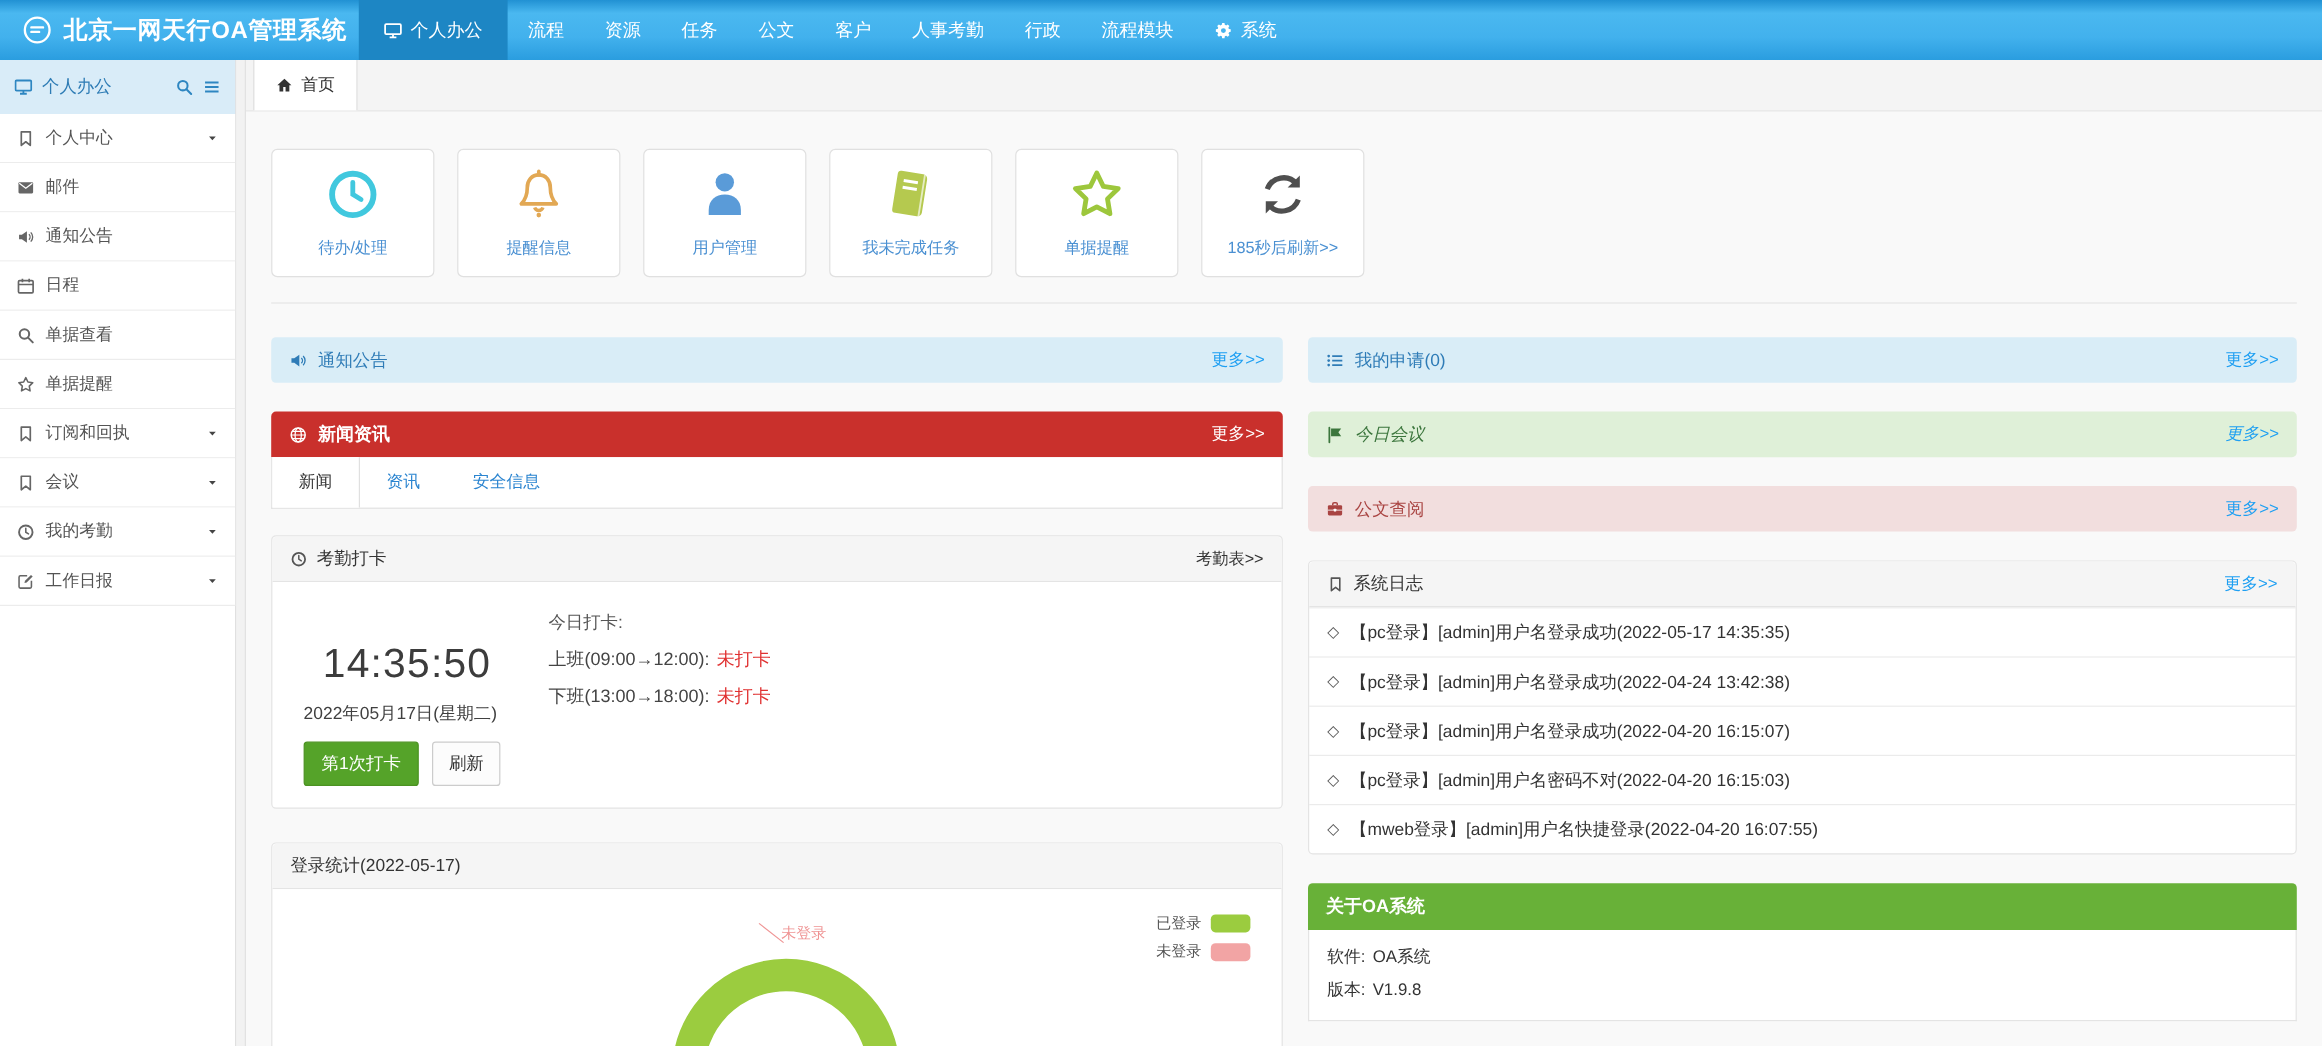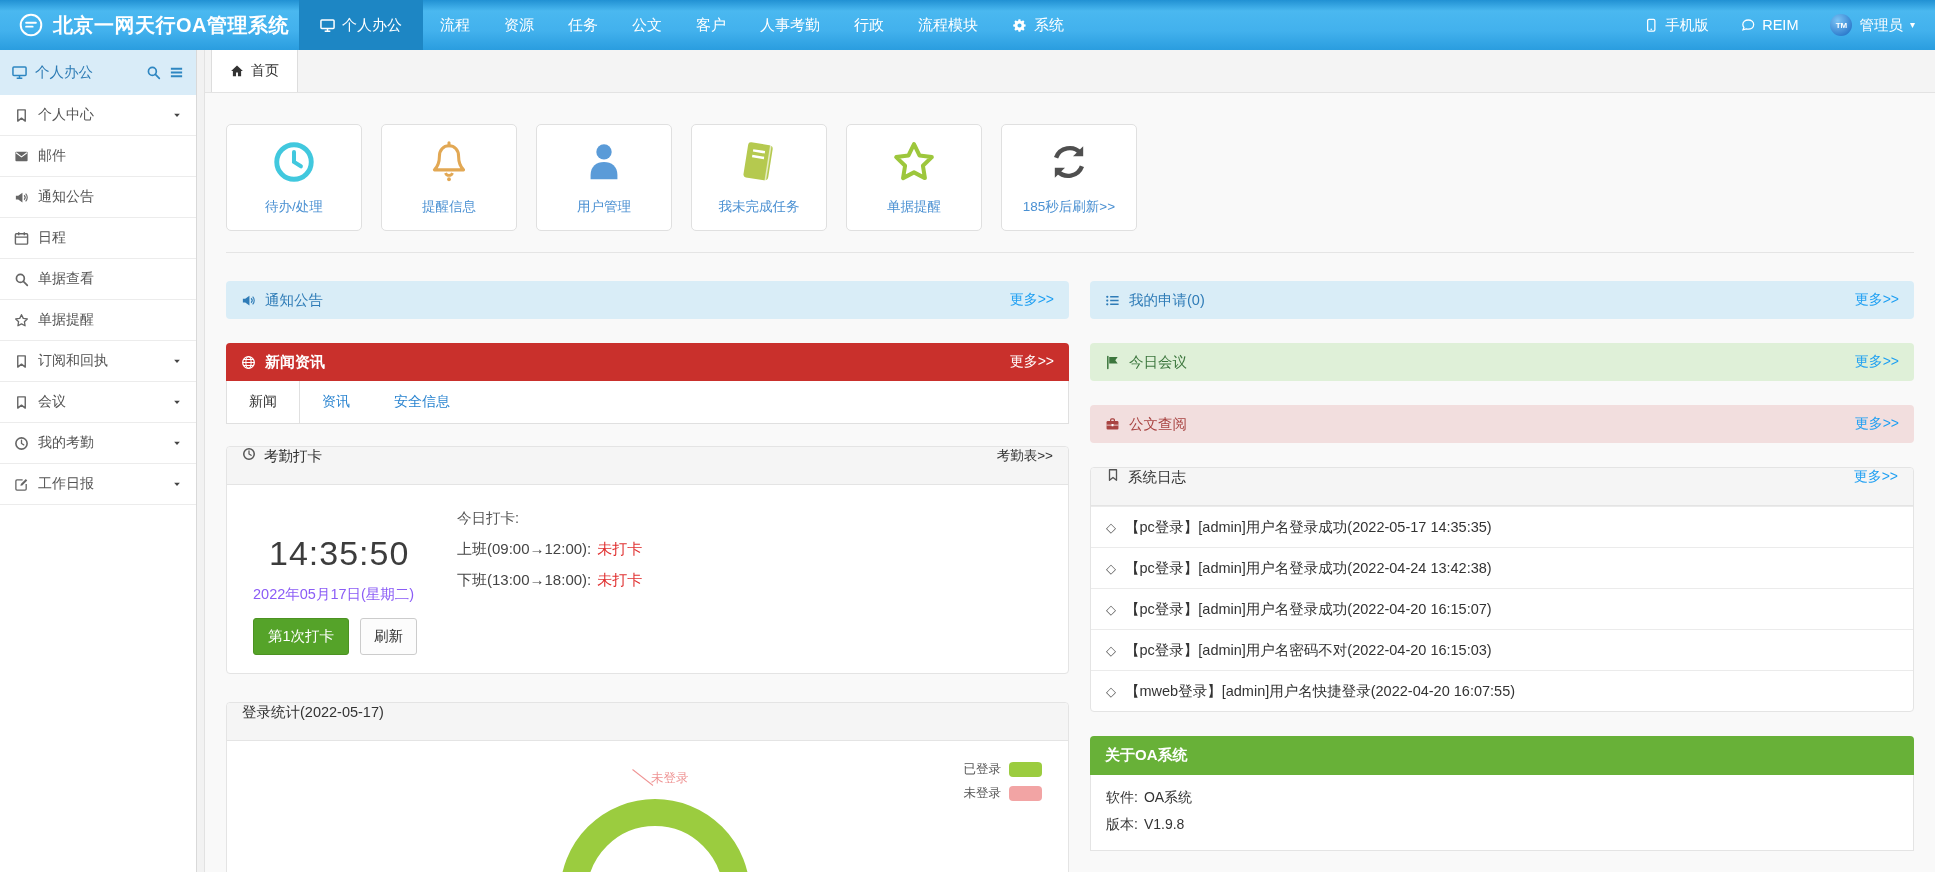--- a/index.html
+++ b/index.html
@@ -56,46 +56,46 @@
 
   
   .cols { display:flex; gap:21px; margin-top:28px; }
   .col-left { width:843px; }
   .col-right { width:824px; }
 
   .bar-panel { height:38px; border-radius:4px; display:flex; align-items:center; gap:9px;
     padding:0 15px; font-size:14.5px; margin-bottom:24px; }
   .bar-panel .icon { font-size:15px; }
   .bar-info   { background:#d9edf7; color:#2f7cb7; }
-  .bar-success{ background:#dff0d8; color:#3c763d; }
+  .bar-success{ background:#dff0d8; color:#3c763d;font-style:italic; }
   .bar-danger { background:#f2dede; color:#a94442; }
   .more-link { margin-left:auto; color:#1e9ff2; font-size:14px; cursor:pointer; white-space:nowrap; }
 
   .news-panel { margin-bottom:22px; }
   .news-header { height:38px; background:#c9302c; border-radius:4px 4px 0 0; display:flex;
     align-items:center; gap:9px; padding:0 15px; color:#fff; font-size:15px; font-weight:bold; }
   .news-header .icon { font-size:15px; }
   .news-header .more-link { color:#fff; font-weight:normal; }
   .news-tabs { background:#fff; border:1px solid #e0e0e0; border-top:0; display:flex; height:43px; }
   .news-tab { display:flex; align-items:center; padding:0 22px; font-size:14px; color:#2a84d0; cursor:pointer; }
   .news-tab.active { color:#333; border-right:1px solid #e0e0e0; background:#fff; }
 
   .panel { background:#fff; border:1px solid #e4e4e4; border-radius:4px; }
   .panel-header { height:38px; background:#f5f5f5; border-bottom:1px solid #e4e4e4;
-    border-radius:4px 4px 0 0; display:flex; gap:8px; padding:0 15px;
+    border-radius:4px 4px 0 0; display:flex; align-items:center; gap:8px; padding:0 15px;
     font-size:14.5px; color:#333; }
   .panel-header .icon { font-size:14px; color:#555; }
   .hdr-link { margin-left:auto; font-size:13.5px; color:#333; cursor:pointer; }
   .panel-header .more-link { font-size:14px; }
 
   
   .att-body { display:flex; padding:16px 20px 18px 20px; }
   .att-left { width:200px; }
   .att-time { font-size:34px; color:#3c3c3c; letter-spacing:1px; margin-left:22px; font-weight:500;margin-top:33px; }
-  .att-date { font-size:14.5px; color:#8b5cf6; margin:12px 0 0 6px; }
+  .att-date { font-size:14.5px; color:#404040; margin:12px 0 0 6px; }
   .att-buttons { display:flex; gap:11px; margin:14px 0 0 6px; }
   .btn-punch { background:#55a329; color:#fff; border:1px solid #4c9222; border-radius:3px;
     padding:8px 14px; font-size:14.5px; cursor:pointer; }
   .btn-refresh { background:#fcfcfc; color:#333; border:1px solid #ccc; border-radius:3px;
     padding:8px 13px; font-size:14.5px; cursor:pointer; }
   .att-right { padding-top:8px; margin-left:10px; }
   .att-today { font-size:14.5px; color:#555; }
   .att-line { margin-top:12px; font-size:15px; color:#444; }
   .att-status { color:#e03131; margin-left:6px; }
 
@@ -175,44 +175,20 @@
       </div>
       <div class="nav-item">
         <span class="icon">
           <svg viewBox="0 0 16 16">
             <path fill="currentColor" fill-rule="evenodd" d="M14.5 9.1V6.9l-1.6-.3a5 5 0 0 0-.5-1.2l.9-1.4-1.5-1.5-1.4.9a5 5 0 0 0-1.2-.5L9 1.3H6.9l-.3 1.6a5 5 0 0 0-1.2.5l-1.4-.9-1.5 1.5.9 1.4a5 5 0 0 0-.5 1.2l-1.6.3v2.2l1.6.3a5 5 0 0 0 .5 1.2l-.9 1.4 1.5 1.5 1.4-.9a5 5 0 0 0 1.2.5l.3 1.6H9l.3-1.6a5 5 0 0 0 1.2-.5l1.4.9 1.5-1.5-.9-1.4a5 5 0 0 0 .5-1.2zM8 5.8a2.2 2.2 0 1 0 0 4.4 2.2 2.2 0 0 0 0-4.4z"></path>
           </svg>
         </span>
         <span>系统</span>
       </div>
     </div>
-  <div class="nav-right">
-    <div class="nav-right-item">
-      <span class="icon">
-          <svg viewBox="0 0 16 16">
-            <rect x="4" y="1.5" width="8" height="13" rx="1.5" fill="none" stroke="currentColor" stroke-width="1.4"></rect>
-            <circle cx="8" cy="12.4" r=".9" fill="currentColor"></circle>
-          </svg>
-        </span>
-      <span>手机版</span>
-    </div>
-    <div class="nav-right-item">
-      <span class="icon">
-          <svg viewBox="0 0 16 16">
-            <path fill="none" stroke="currentColor" stroke-width="1.4" d="M14 7.3c0 2.9-2.7 5.1-6 5.1-.8 0-1.6-.1-2.3-.4L2.2 13l1-2.5a4.8 4.8 0 0 1-1.2-3.2c0-2.9 2.7-5.1 6-5.1s6 2.2 6 5.1z"></path>
-          </svg>
-        </span>
-      <span>REIM</span>
-    </div>
-    <div class="nav-right-item">
-      <span class="avatar">TM</span>
-      <span>管理员</span>
-      <span class="caret">▾</span>
-    </div>
-  </div>
 </div>
 
 <div class="layout">
 
   <div class="sidebar">
     <div class="sb-header">
       <span class="icon sb-hicon">
           <svg viewBox="0 0 16 16">
             <rect x="1" y="2.2" width="14" height="9" rx="1" fill="none" stroke="currentColor" stroke-width="1.6"></rect>
             <path d="M5 14h6M8 11.2v2.8" stroke="currentColor" stroke-width="1.6" fill="none"></path>

